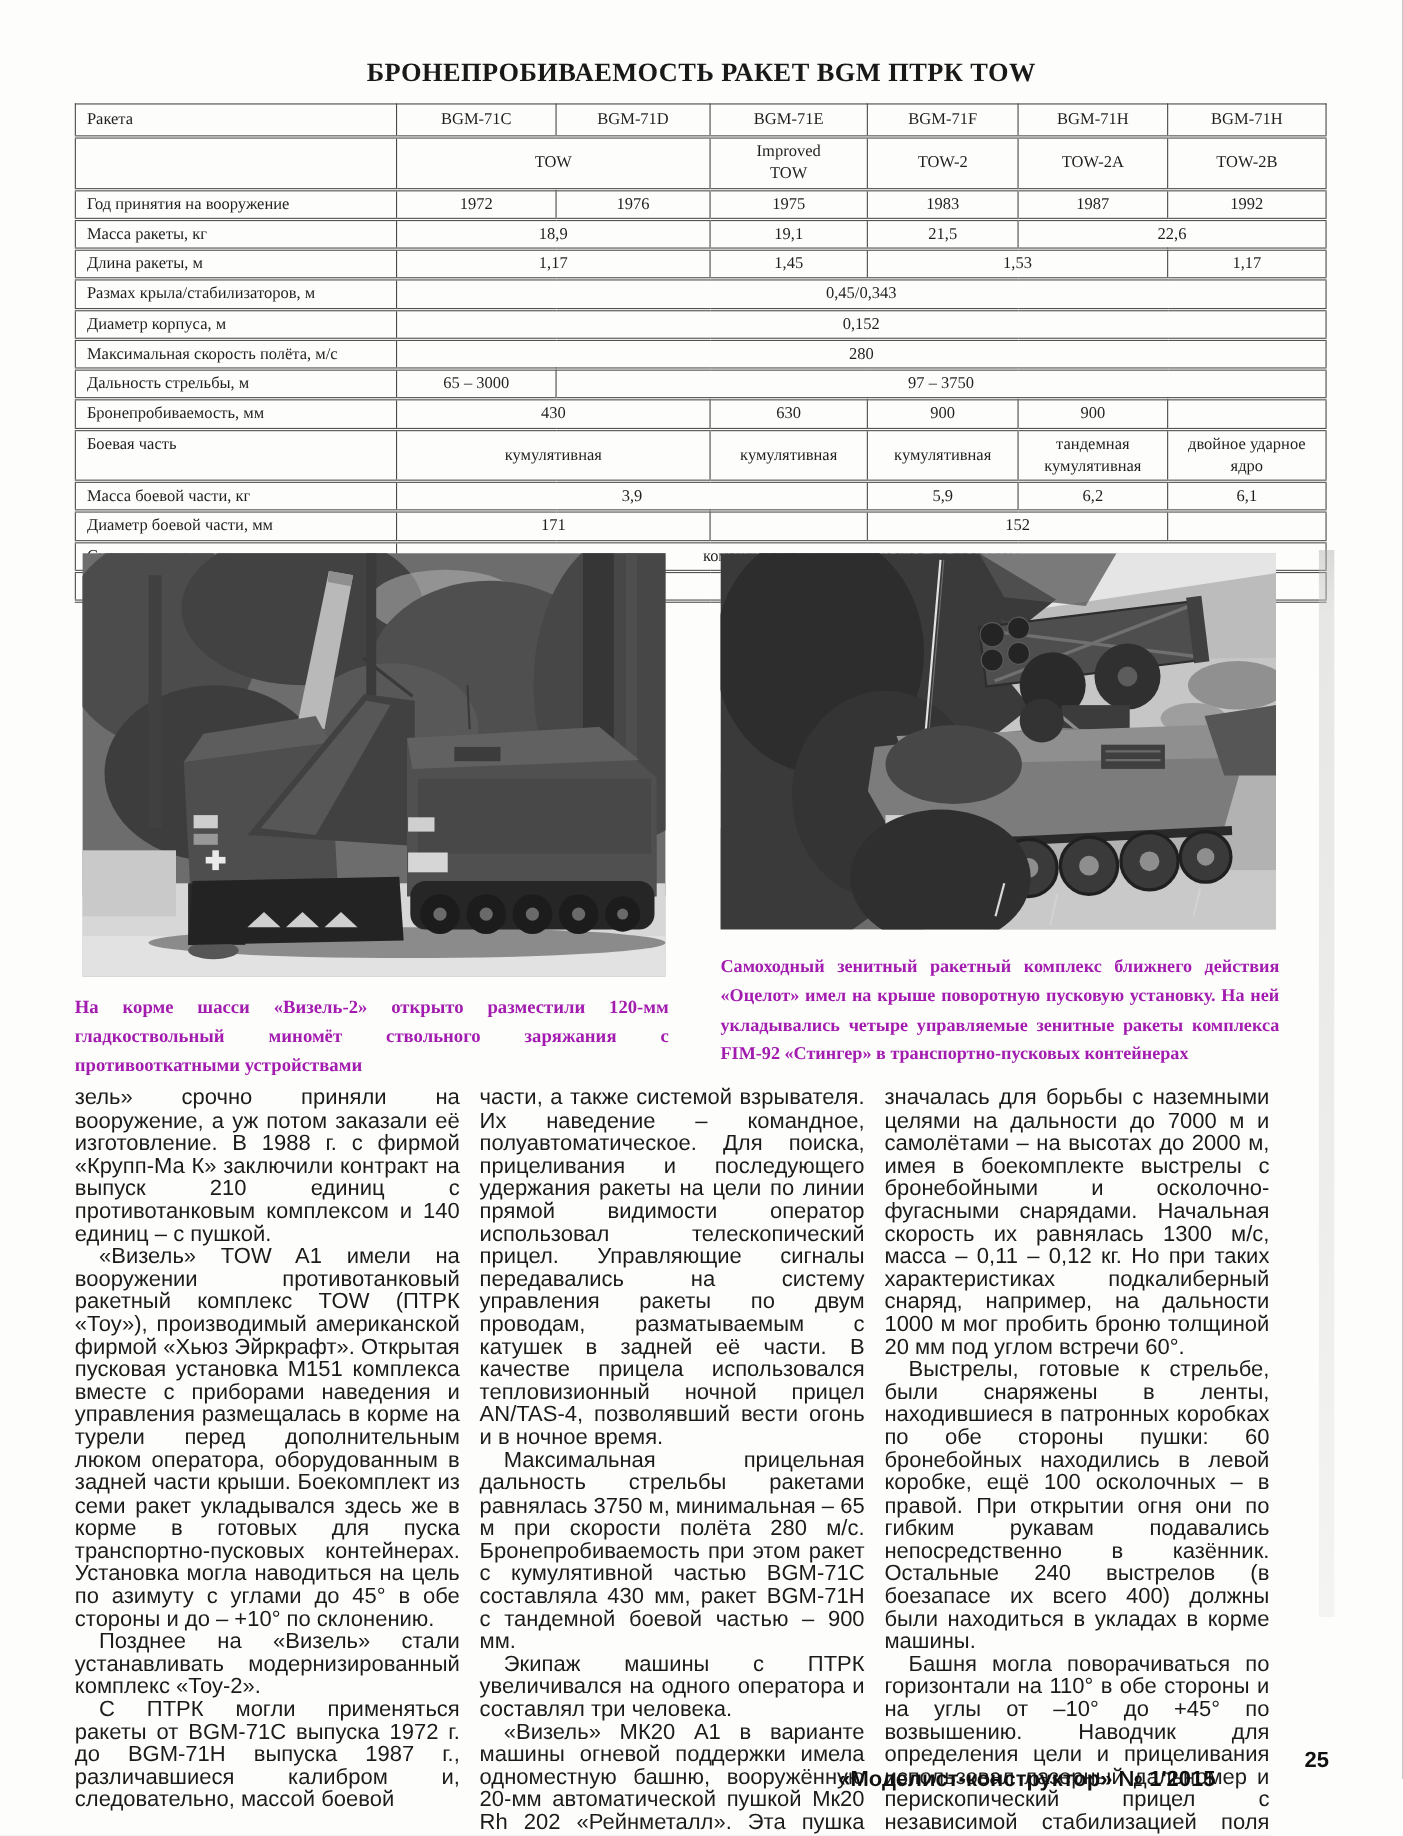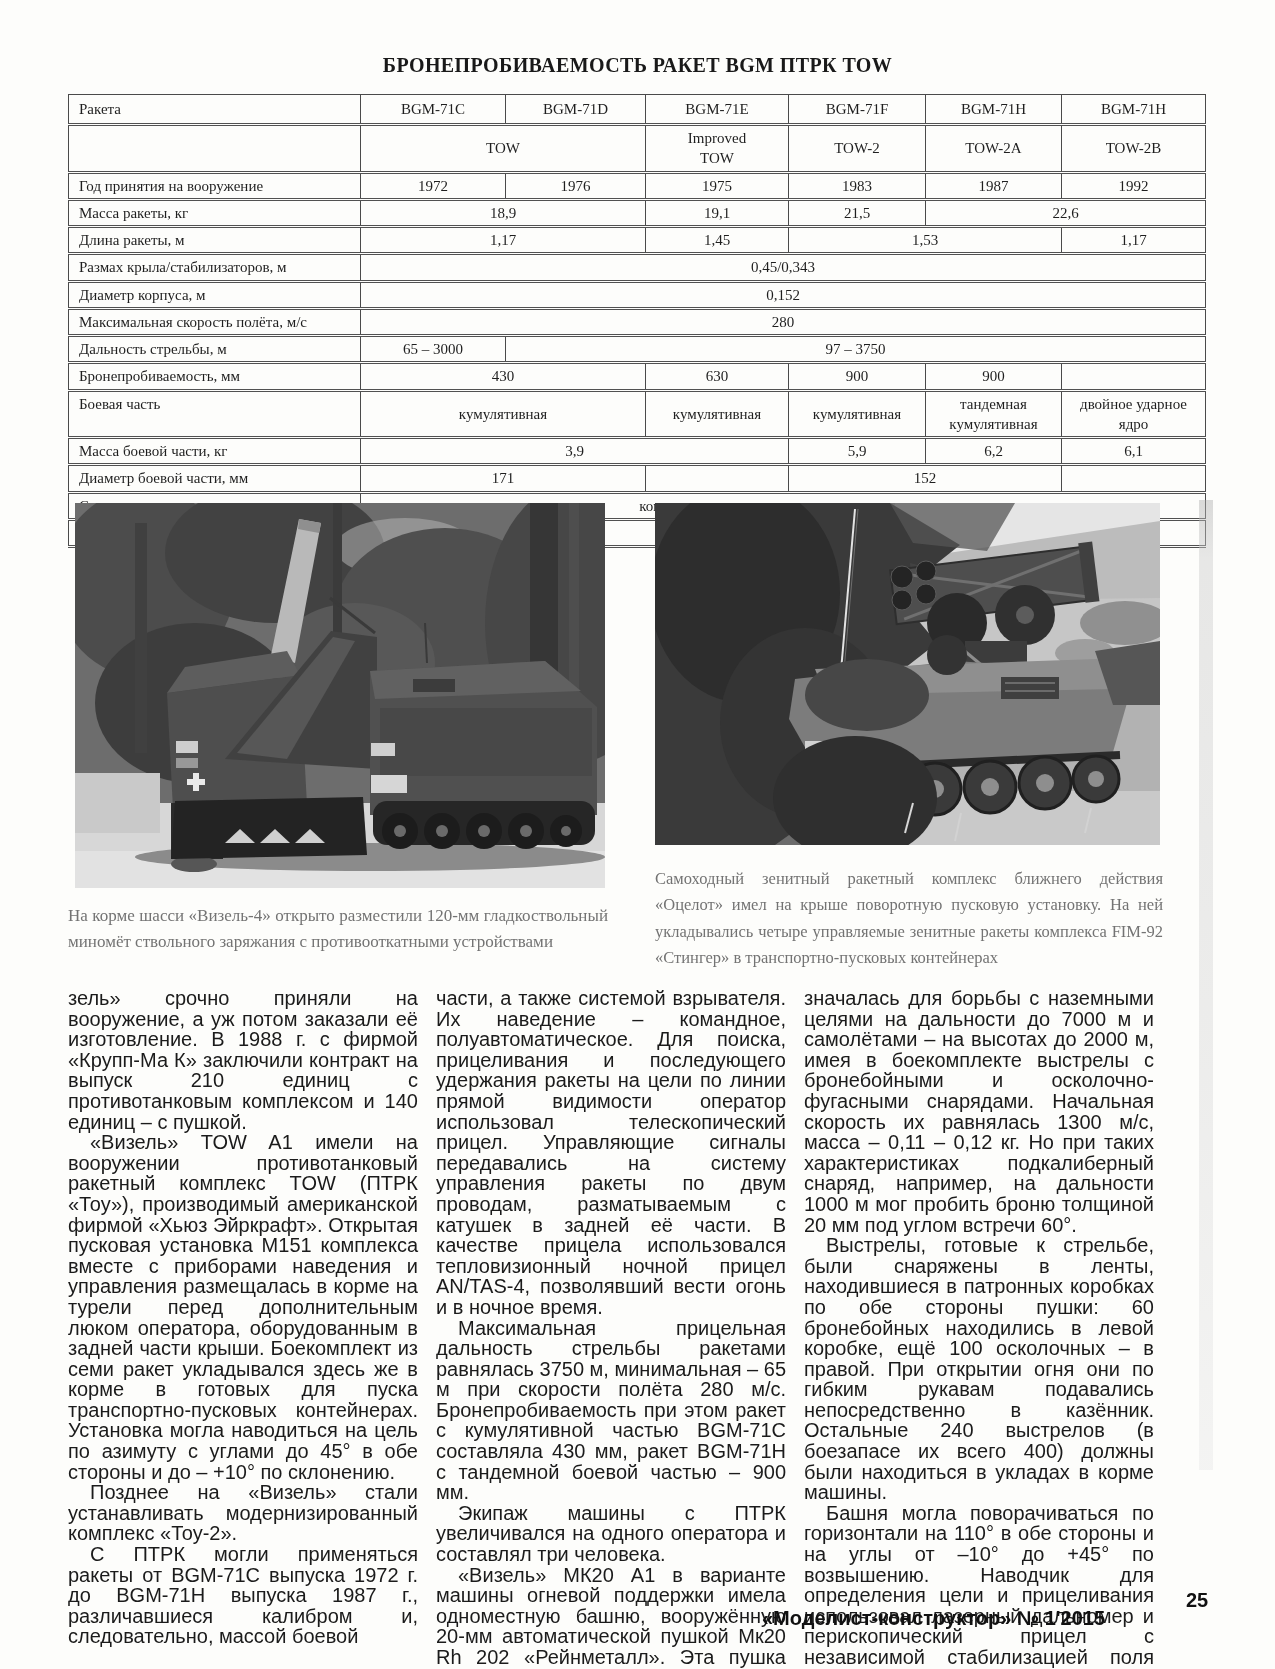--- a/index.html
+++ b/index.html
@@ -1,38 +1,38 @@
 <!DOCTYPE html>
 <html lang="ru"><head>
 <meta charset="utf-8">
 <style>
   html,body { margin:0; padding:0; background:#9a9a9a; }
   .page { position:relative; width:1275px; height:1669px; margin:0 auto; background:#fdfdfb;
           overflow:hidden; font-family:"Liberation Serif", serif; }
 
   .title { position:absolute; left:0; top:54px; width:100%; text-align:center;
-           font-family:"Liberation Serif", serif; font-weight:bold; font-size:20px;
+           font-family:"Liberation Serif", serif; font-weight:bold; font-size:24px;
            letter-spacing:.4px; color:#191919; }
 
   table.spec { position:absolute; left:68px; top:94px; width:1137px; border-collapse:collapse;
                table-layout:fixed; color:#1f1f1f; border:1px solid #3e3e3e; }
   .spec td { border:1px solid #4a4a4a; border-bottom:3px double #515151; font-size:15px;
              padding:2px 5px; text-align:center; vertical-align:middle; line-height:1.35;
              overflow:hidden; }
   .spec td.lbl { text-align:left; padding-left:10px; }
   .spec td.wrapn { padding-left:26px; padding-right:26px; }
   .spec tr.hrow td { height:24px; }
 
   figure.photo { position:absolute; margin:0; padding:0; }
   #photoL { left:75px;  top:503px; width:530px; height:385px; }
   #photoR { left:655px; top:503px; width:505px; height:342px; }
   figure.photo svg { width:100%; height:100%; display:block; }
 
-  .cap { position:absolute; font-family:"Liberation Serif", serif; font-weight:normal;
-         color:#737373; text-align:justify; }
+  .cap { position:absolute; font-family:"Liberation Serif", serif; font-weight:bold;
+         color:#a21caf; text-align:justify; }
   #capL { left:68px;  top:903px; width:540px; font-size:17px;   line-height:1.55; }
   #capR { left:655px; top:866px; width:508px; font-size:16.5px; line-height:1.6; }
 
   .col { position:absolute; top:988px; width:350px; font-family:"Liberation Sans", sans-serif;
          font-size:20px; line-height:20.6px; text-align:justify; color:#1b1b1b; }
   #col1 { left:68px; } #col2 { left:436px; } #col3 { left:804px; }
   .col p { margin:0; text-indent:22px; }
   .col p.cont { text-indent:0; }
 
   .footer { position:absolute; left:0; top:1589px; width:1275px; height:26px;
@@ -274,21 +274,21 @@
         <circle cx="390" cy="280" r="9" fill="#8e8e8e"></circle>
       <circle cx="441" cy="276" r="23" fill="#3a3a3a" stroke="#202020" stroke-width="3"></circle>
         <circle cx="441" cy="276" r="8" fill="#8e8e8e"></circle>
       <ellipse cx="200" cy="295" rx="82" ry="62" fill="#2f2f2f"></ellipse>
       <line x1="250" y1="330" x2="258" y2="300" stroke="#d8d8d8" stroke-width="2"></line>
       <line x1="300" y1="338" x2="306" y2="310" stroke="#d2d2d2" stroke-width="2"></line>
       <line x1="430" y1="330" x2="436" y2="305" stroke="#d2d2d2" stroke-width="2"></line>
     </svg>
   </figure>
 
-  <div class="cap" id="capL">На корме шасси «Визель-4» открыто разместили 120-мм гладкоствольный миномёт ствольного заряжания с противооткатными устройствами</div>
+  <div class="cap" id="capL">На корме шасси «Визель-2» открыто разместили 120-мм гладкоствольный миномёт ствольного заряжания с противооткатными устройствами</div>
   <div class="cap" id="capR">Самоходный зенитный ракетный комплекс ближнего действия «Оцелот» имел на крыше поворотную пусковую установку. На ней укладывались четыре управляемые зенитные ракеты комплекса FIM-92 «Стингер» в транспортно-пусковых контейнерах</div>
 
   <div class="col" id="col1">
     <p class="cont">зель» срочно приняли на вооружение, а уж потом заказали её изготовление. В 1988 г. с фирмой «Крупп-Ма К» заключили контракт на выпуск 210 единиц с противотанковым комплексом и 140 единиц – с пушкой.</p>
     <p>«Визель» TOW A1 имели на вооружении противотанковый ракетный комплекс TOW (ПТРК «Тоу»), производимый американской фирмой «Хьюз Эйркрафт». Открытая пусковая установка М151 комплекса вместе с приборами наведения и управления размещалась в корме на турели перед дополнительным люком оператора, оборудованным в задней части крыши. Боекомплект из семи ракет укладывался здесь же в корме в готовых для пуска транспортно-пусковых контейнерах. Установка могла наводиться на цель по азимуту с углами до 45° в обе стороны и до – +10° по склонению.</p>
     <p>Позднее на «Визель» стали устанавливать модернизированный комплекс «Тоу-2».</p>
     <p>С ПТРК могли применяться ракеты от BGM-71C выпуска 1972 г. до BGM-71H выпуска 1987 г., различавшиеся калибром и, следовательно, массой боевой</p>
   </div>
 
   <div class="col" id="col2">

